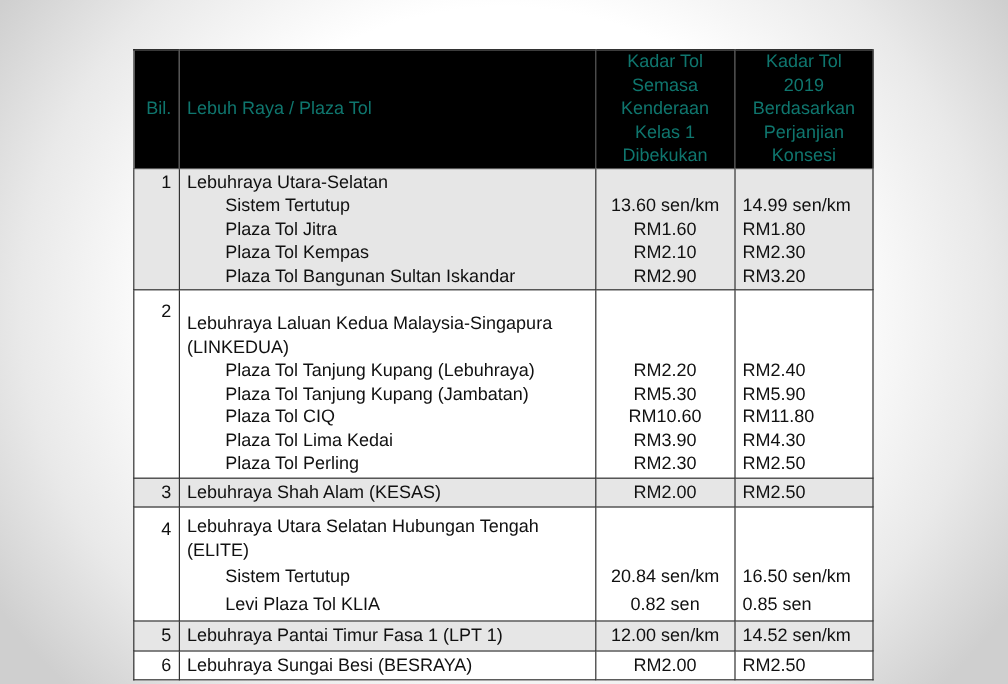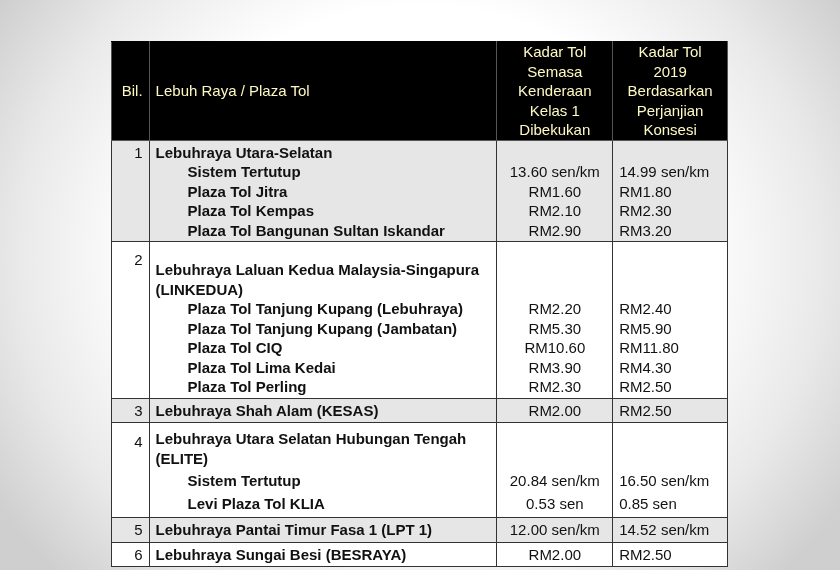--- a/index.html
+++ b/index.html
@@ -15,27 +15,27 @@
       border-collapse: collapse;
       font-size: 15px;
       line-height: 19.5px;
     }
     .tbl td, .tbl th {
       border: 1.5px solid #333;
       padding: 0 6px;
       vertical-align: top;
     }
     .tbl thead th {
-      background: #000; color: #fef9c3; font-weight: normal;
+      background: #000; color: #0f766e; font-weight: normal;
       vertical-align: middle; height: 92px;
       border-color: #555;
       border-top-color: #000;
     }
     .c-bil { width: 25px; text-align: right; }
-    .c-name { width: 336px; text-align: left; font-weight: bold; }
+    .c-name { width: 336px; text-align: left; }
     .c-v1 { width: 104px; text-align: center; }
     .c-v2 { width: 103px; text-align: left; }
     thead .c-v1, thead .c-v2 { text-align: center; }
     .gray td { background: #e6e6e6; }
     .white td { background: #ffffff; }
     .line { display: block; white-space: nowrap; }
     .sub { padding-left: 32px; }
     .blank { display: block; height: 19.5px; }
     .gap { margin-top: 3px; }
     .row1 td { padding-top: 2px; padding-bottom: 1px; }
@@ -137,21 +137,21 @@
       <td class="c-name">
         <span class="line">Lebuhraya Utara Selatan Hubungan Tengah</span>
         <span class="line">(ELITE)</span>
         <span class="line sub gap">Sistem Tertutup</span>
         <span class="line sub gap">Levi Plaza Tol KLIA</span>
       </td>
       <td class="c-v1">
         <span class="blank"></span>
           <span class="blank"></span>
         <span class="line gap">20.84 sen/km</span>
-        <span class="line gap">0.53 sen</span>
+        <span class="line gap">0.82 sen</span>
       </td>
       <td class="c-v2">
         <span class="blank"></span>
           <span class="blank"></span>
         <span class="line gap">16.50 sen/km</span>
         <span class="line gap">0.85 sen</span>
       </td>
     </tr>
 
     <tr class="gray rowsingle">

